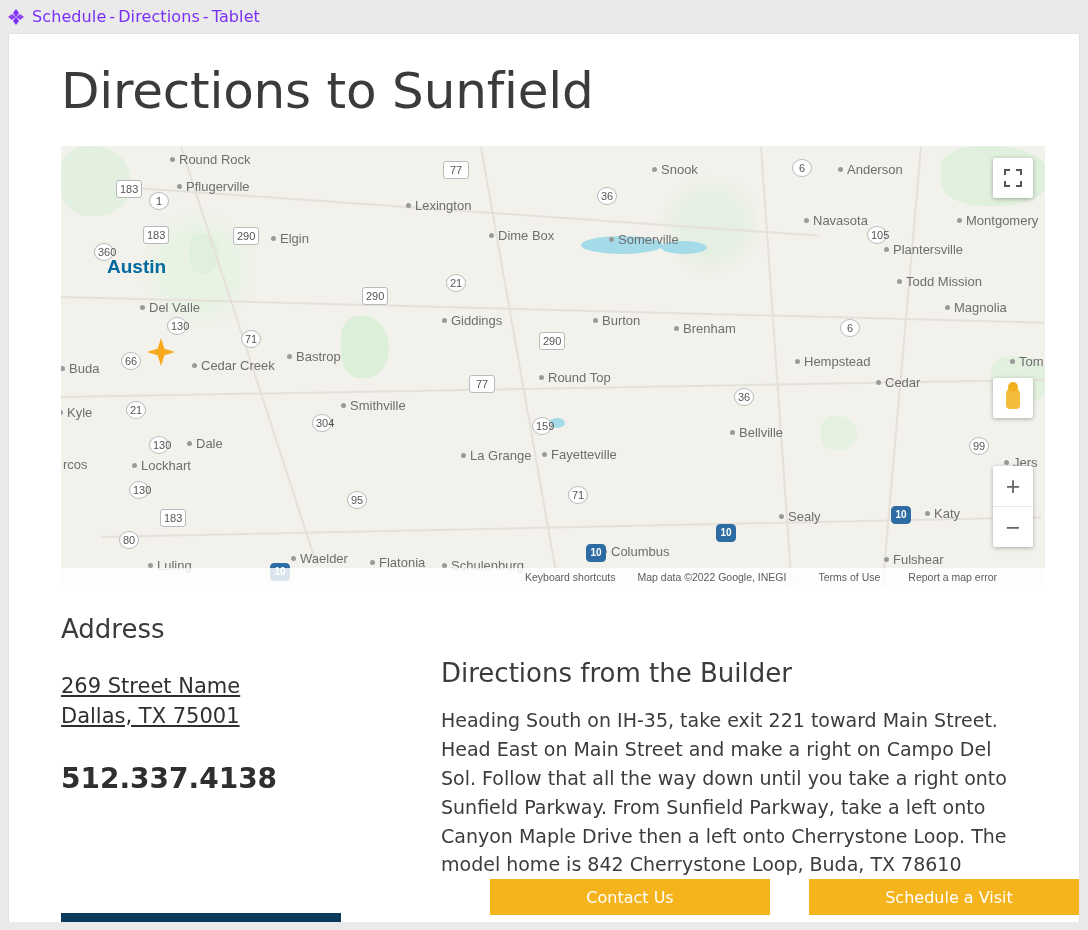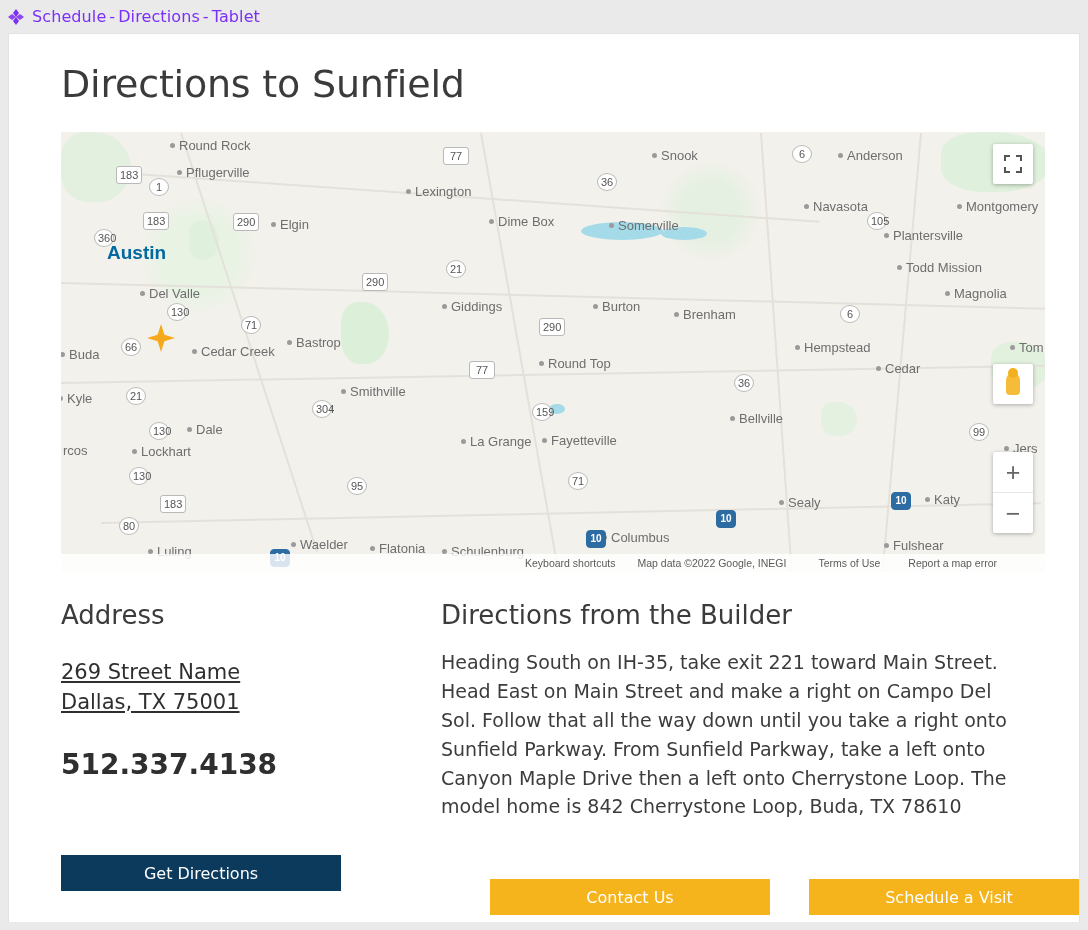--- a/index.html
+++ b/index.html
@@ -45,21 +45,21 @@
     margin: 0 8px;
     background: #ffffff;
     height: 889px;
     box-sizing: border-box;
     border: 1px solid #e3e3e3;
     border-bottom: none;
     overflow: hidden;
   }
 
   .page-title {
-    font-size: 38px;
+    font-size: 50px;
     font-weight: 400;
     color: #3b3b3b;
     margin: 28px 0 0 52px;
     letter-spacing: -0.2px;
   }
 
   
   .map-wrap {
     position: relative;
     margin: 26px 0 0 52px;
@@ -205,21 +205,21 @@
   .map-footer .terms { margin-left: 32px; }
   .map-footer .report { margin-left: 28px; }
 
   
   .lower {
     display: flex;
     margin: 28px 0 0 52px;
     width: 984px;
   }
   .col-address { width: 380px; }
-  .col-directions { flex: 1; }
+  .col-directions { flex: 1; margin-top: 44px; }
 
   .sec-title {
     font-size: 26px;
     color: #3b3b3b;
     font-weight: 400;
     margin: 0;
   }
   .addr-title { margin-bottom: 28px; }
   .dir-title { margin-bottom: 18px; }
 

